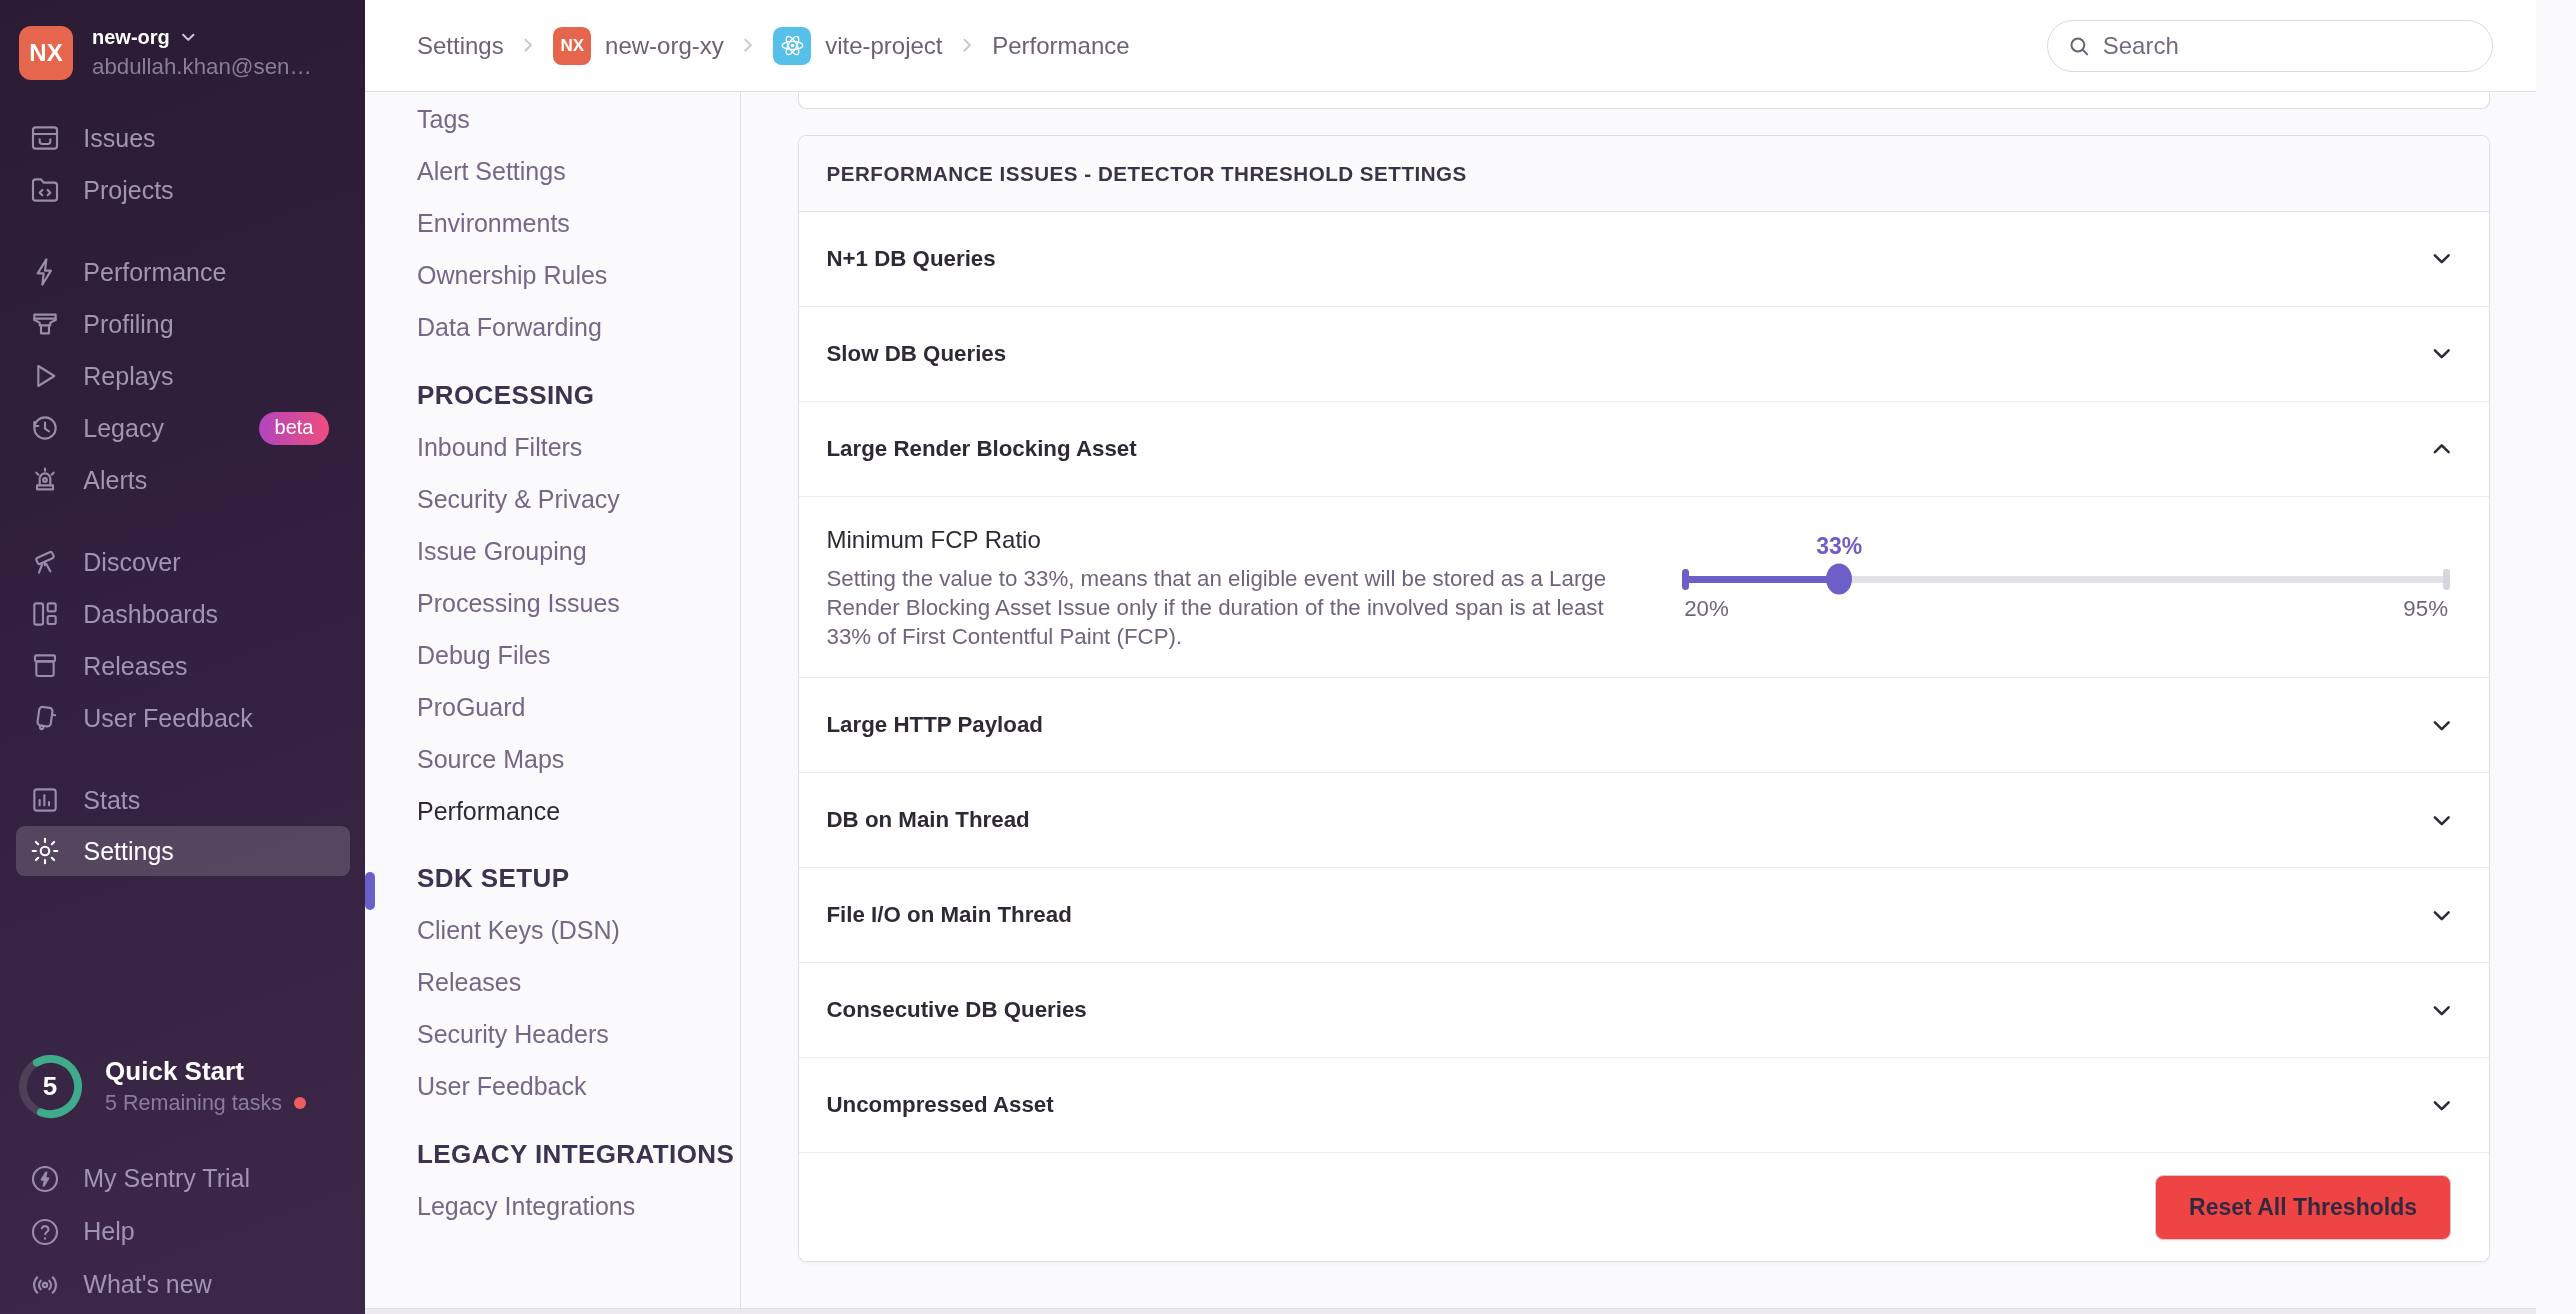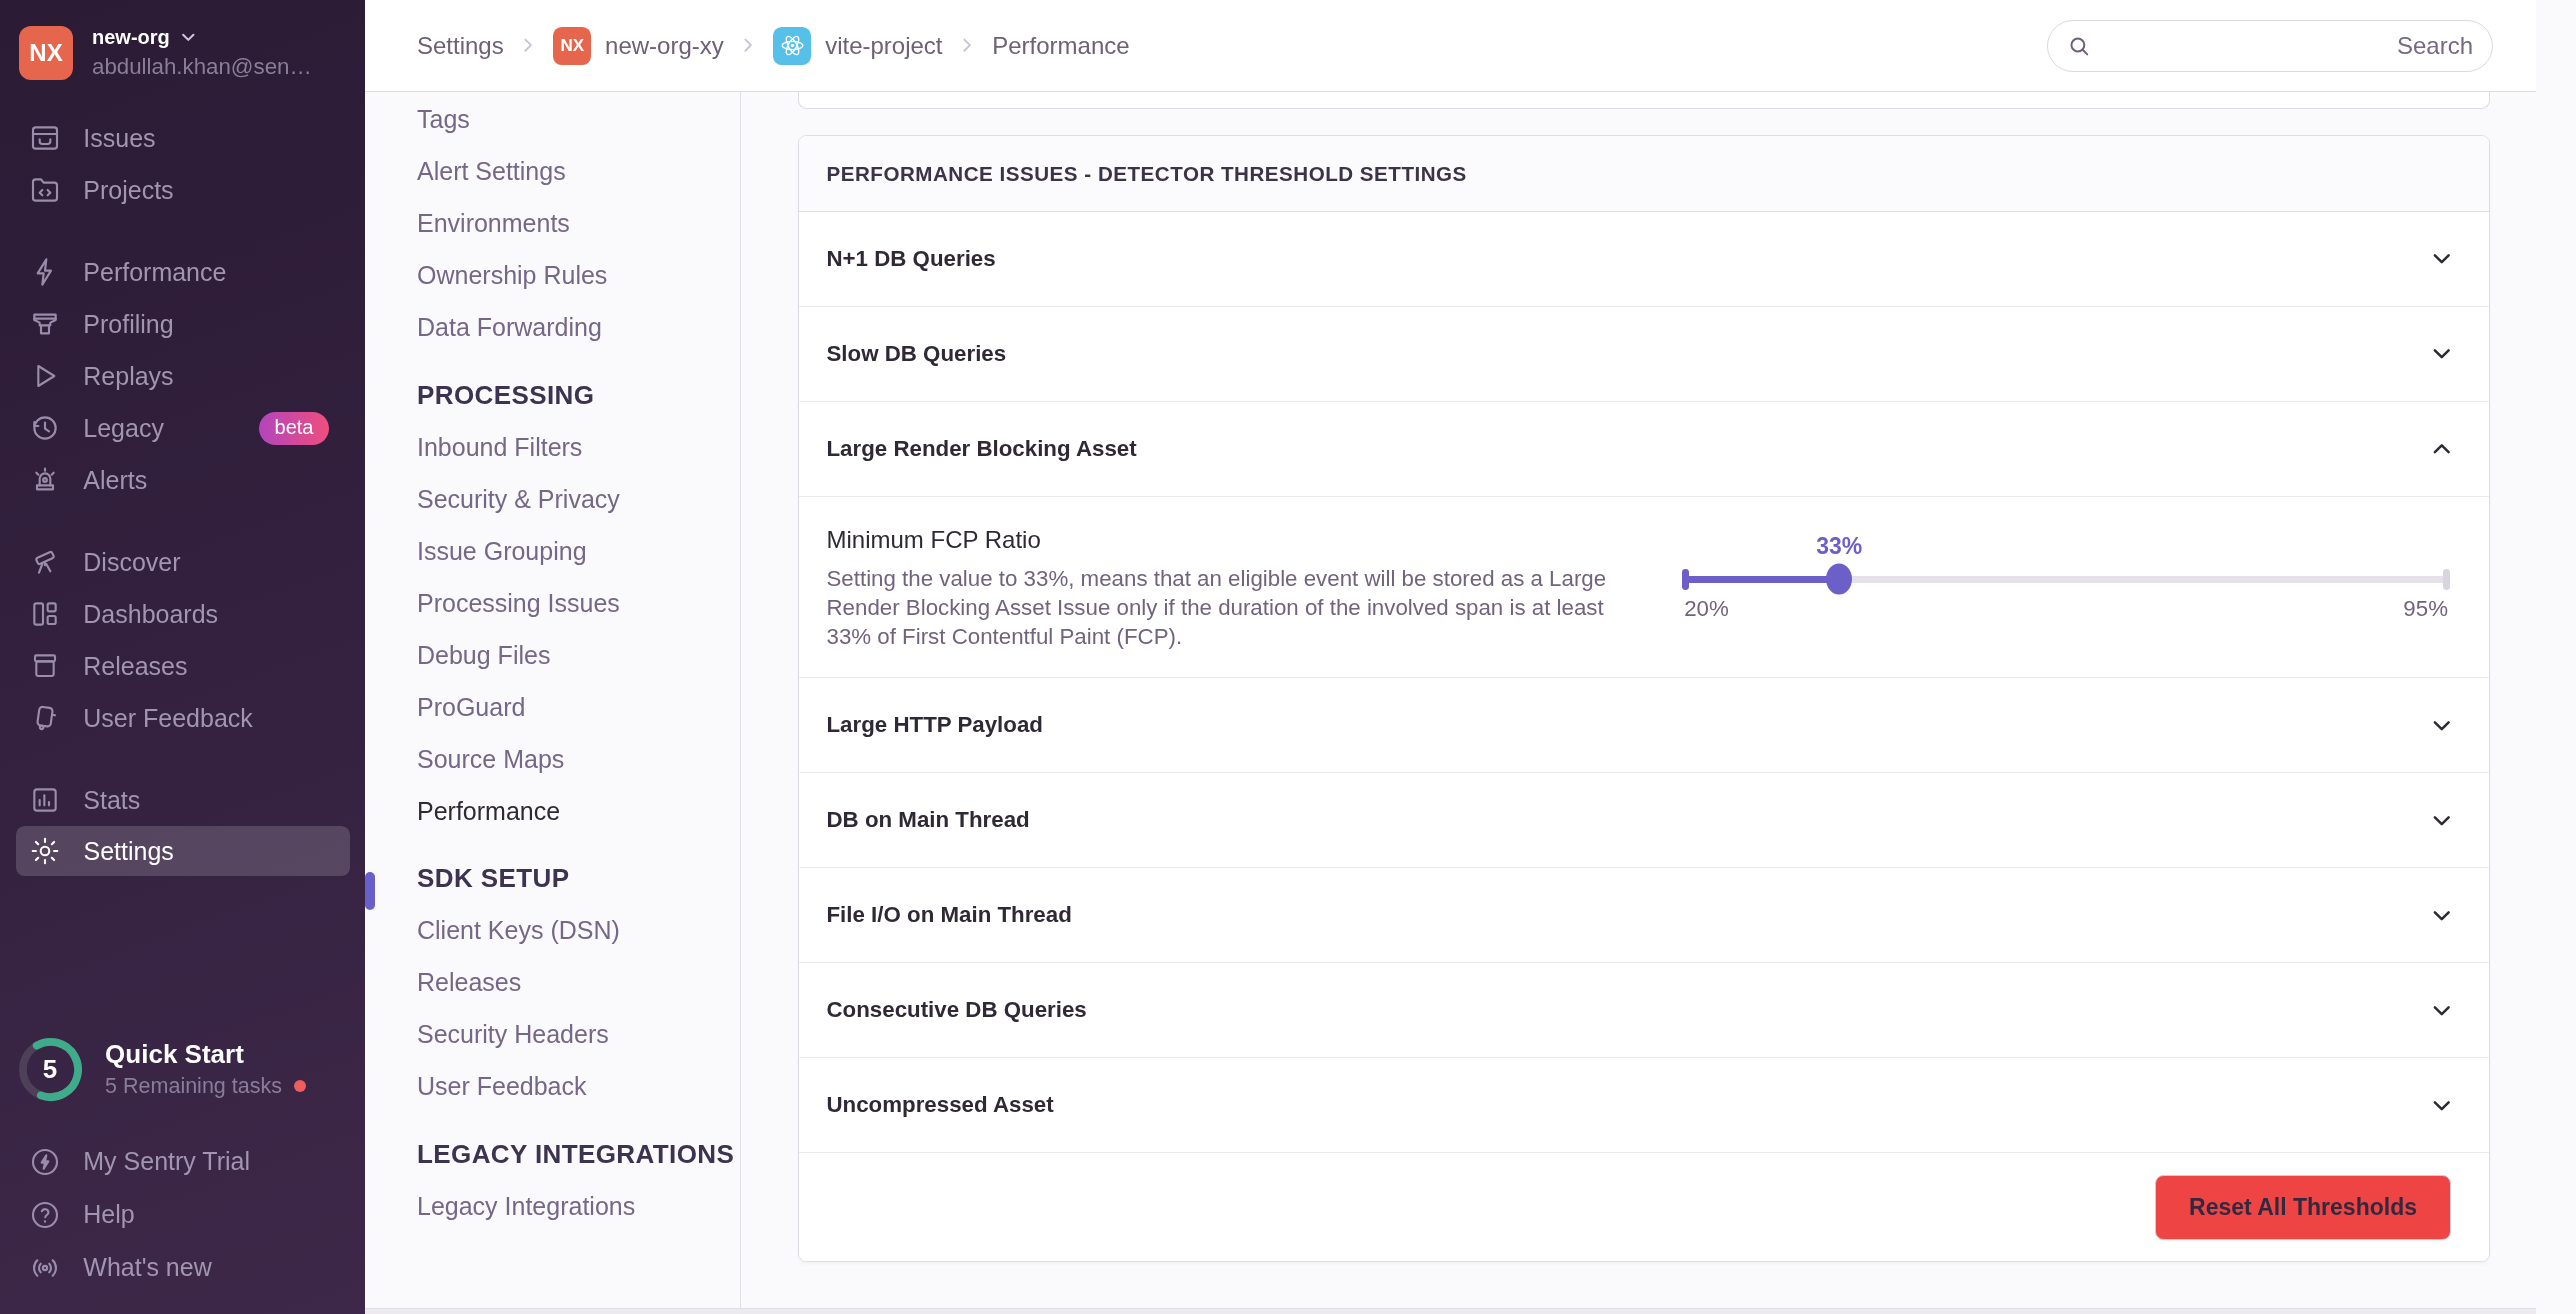--- a/index.html
+++ b/index.html
@@ -35,41 +35,41 @@
 
   .quick-start { display:flex; align-items:center; gap:20.6px; padding:0 20.6px 0 15.5px; height:70px; margin-bottom:31px; cursor:pointer; }
   .qs-ring { width:69px; height:69px; flex:0 0 69px; position:relative; }
   .qs-count { position:absolute; inset:0; display:flex; align-items:center; justify-content:center;
     color:#fff; font-size:26px; font-weight:bold; }
   .qs-text .qs-title { color:#fff; font-size:26px; font-weight:bold; }
   .qs-sub-row { display:flex; align-items:center; gap:12px; margin-top:3.4px; }
   .qs-sub { color:#8a7d99; font-size:21.5px; }
   .qs-dot { width:12px; height:12px; border-radius:50%; background:#ee5e5e; }
 
-  .sb-footer { padding-bottom:21px; }
+  .sb-footer { padding-bottom:4px; }
   .sb-footer .sb-item { height:53px; }
 
   
   .content { flex:1 1 auto; display:flex; flex-direction:column; position:relative; min-width:0; }
 
   .topbar { height:92px; flex:0 0 92px; background:#fff; border-bottom:1.7px solid #e0dce5;
     display:flex; align-items:center; padding:0 43px 0 52px; }
   .breadcrumb { display:flex; align-items:center; gap:13.7px; font-size:24px; color:#6e6076; }
   .crumb { cursor:pointer; }
   .crumb-sep svg { width:22.3px; height:22.3px; stroke:#c9c2d3; stroke-width:2; fill:none; stroke-linecap:round; stroke-linejoin:round; display:block; }
   .crumb-badge { width:38px; height:38px; border-radius:8.6px; display:flex; align-items:center; justify-content:center; }
   .crumb-badge.nx { background:#e5664d; color:#fff; font-size:17px; font-weight:bold; }
   .crumb-badge.react { background:#56c0e8; }
   .crumb-badge.react svg { width:29px; height:29px; }
 
   .search-pill { margin-left:auto; width:446px; height:52px; border:1.7px solid #ddd7e2; border-radius:27.5px;
     display:flex; align-items:center; padding:0 19px; gap:12px; background:#fff; }
   .search-pill svg { width:26px; height:26px; stroke:#6e6076; stroke-width:2; fill:none; stroke-linecap:round; }
   .search-pill input { border:none; outline:none; font-size:24px; color:#737373; width:100%;
-    font-family:"Liberation Sans",sans-serif; background:transparent;text-align:right; }
+    font-family:"Liberation Sans",sans-serif; background:transparent; }
   .search-pill input::placeholder { color:#756a85; }
 
   .body-row { flex:1 1 auto; display:flex; min-height:0; }
 
   
   .settings-nav { width:376px; flex:0 0 376px; border-right:1.7px solid #e3dfe8; position:relative; padding-top:1.7px; }
   .nav-item { height:52px; display:flex; align-items:center; padding-left:52px; font-size:25px; color:#756787; cursor:pointer; }
   .nav-item.active { color:#2f2936; }
   .nav-heading { height:52px; display:flex; align-items:center; padding-left:52px; margin-top:15.5px;
     font-size:26px; font-weight:bold; color:#3c3350; letter-spacing:0.4px; }

